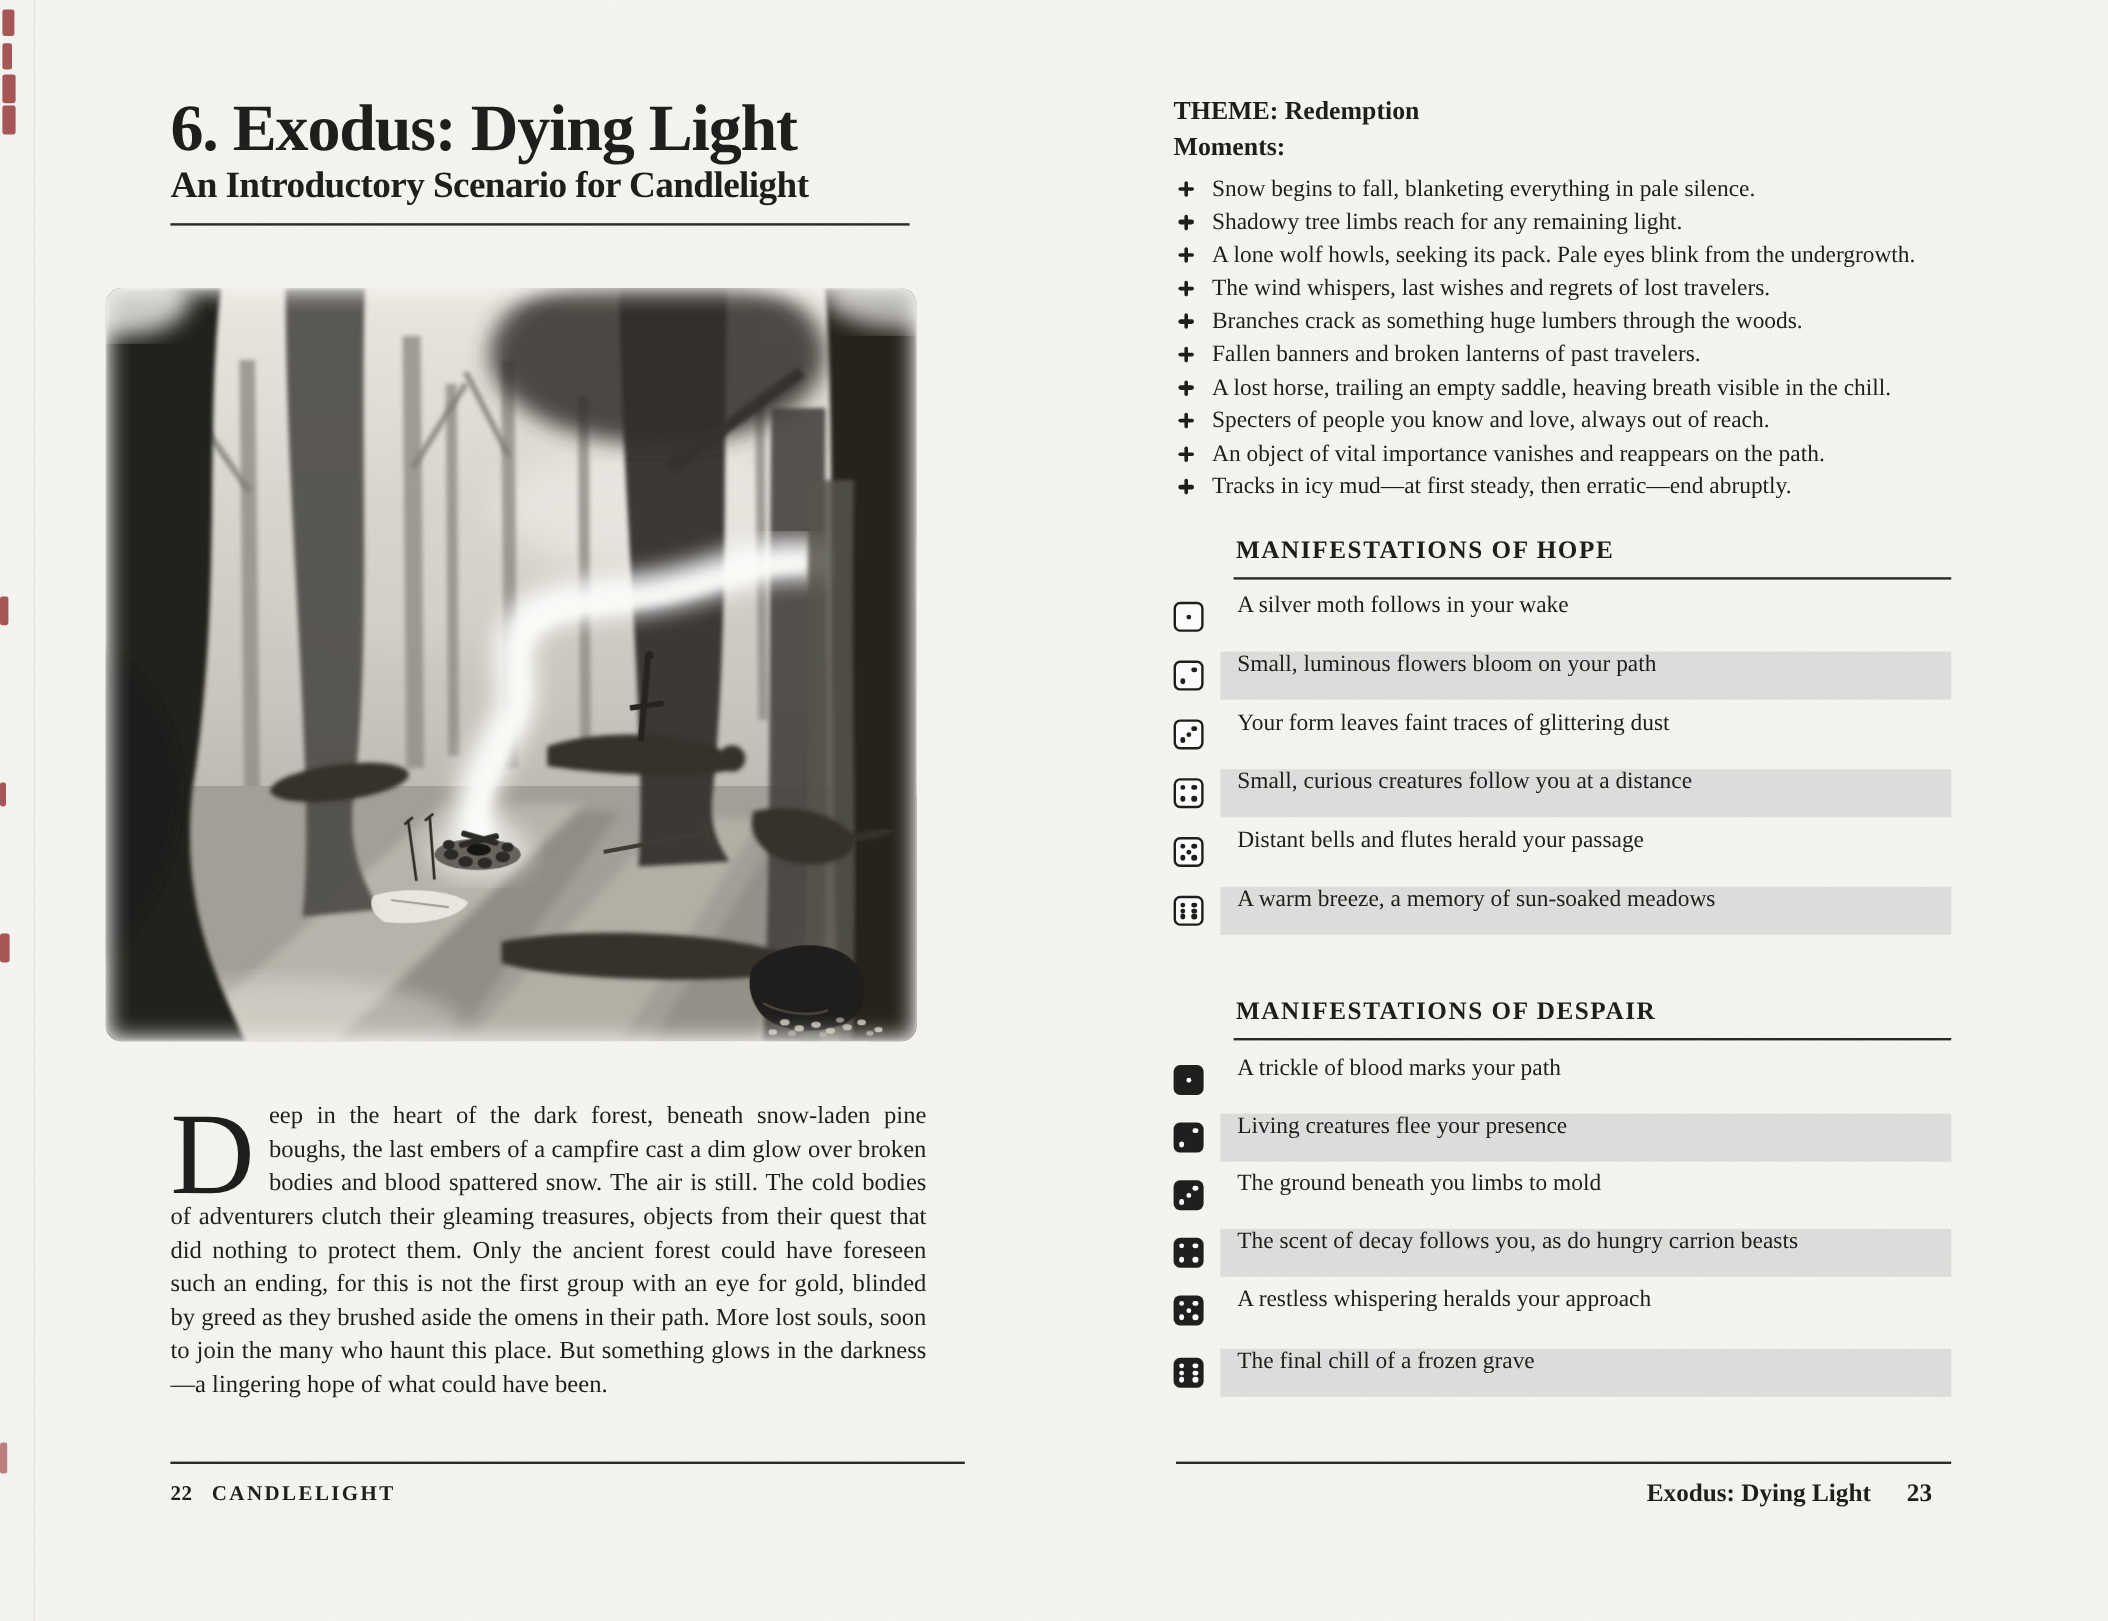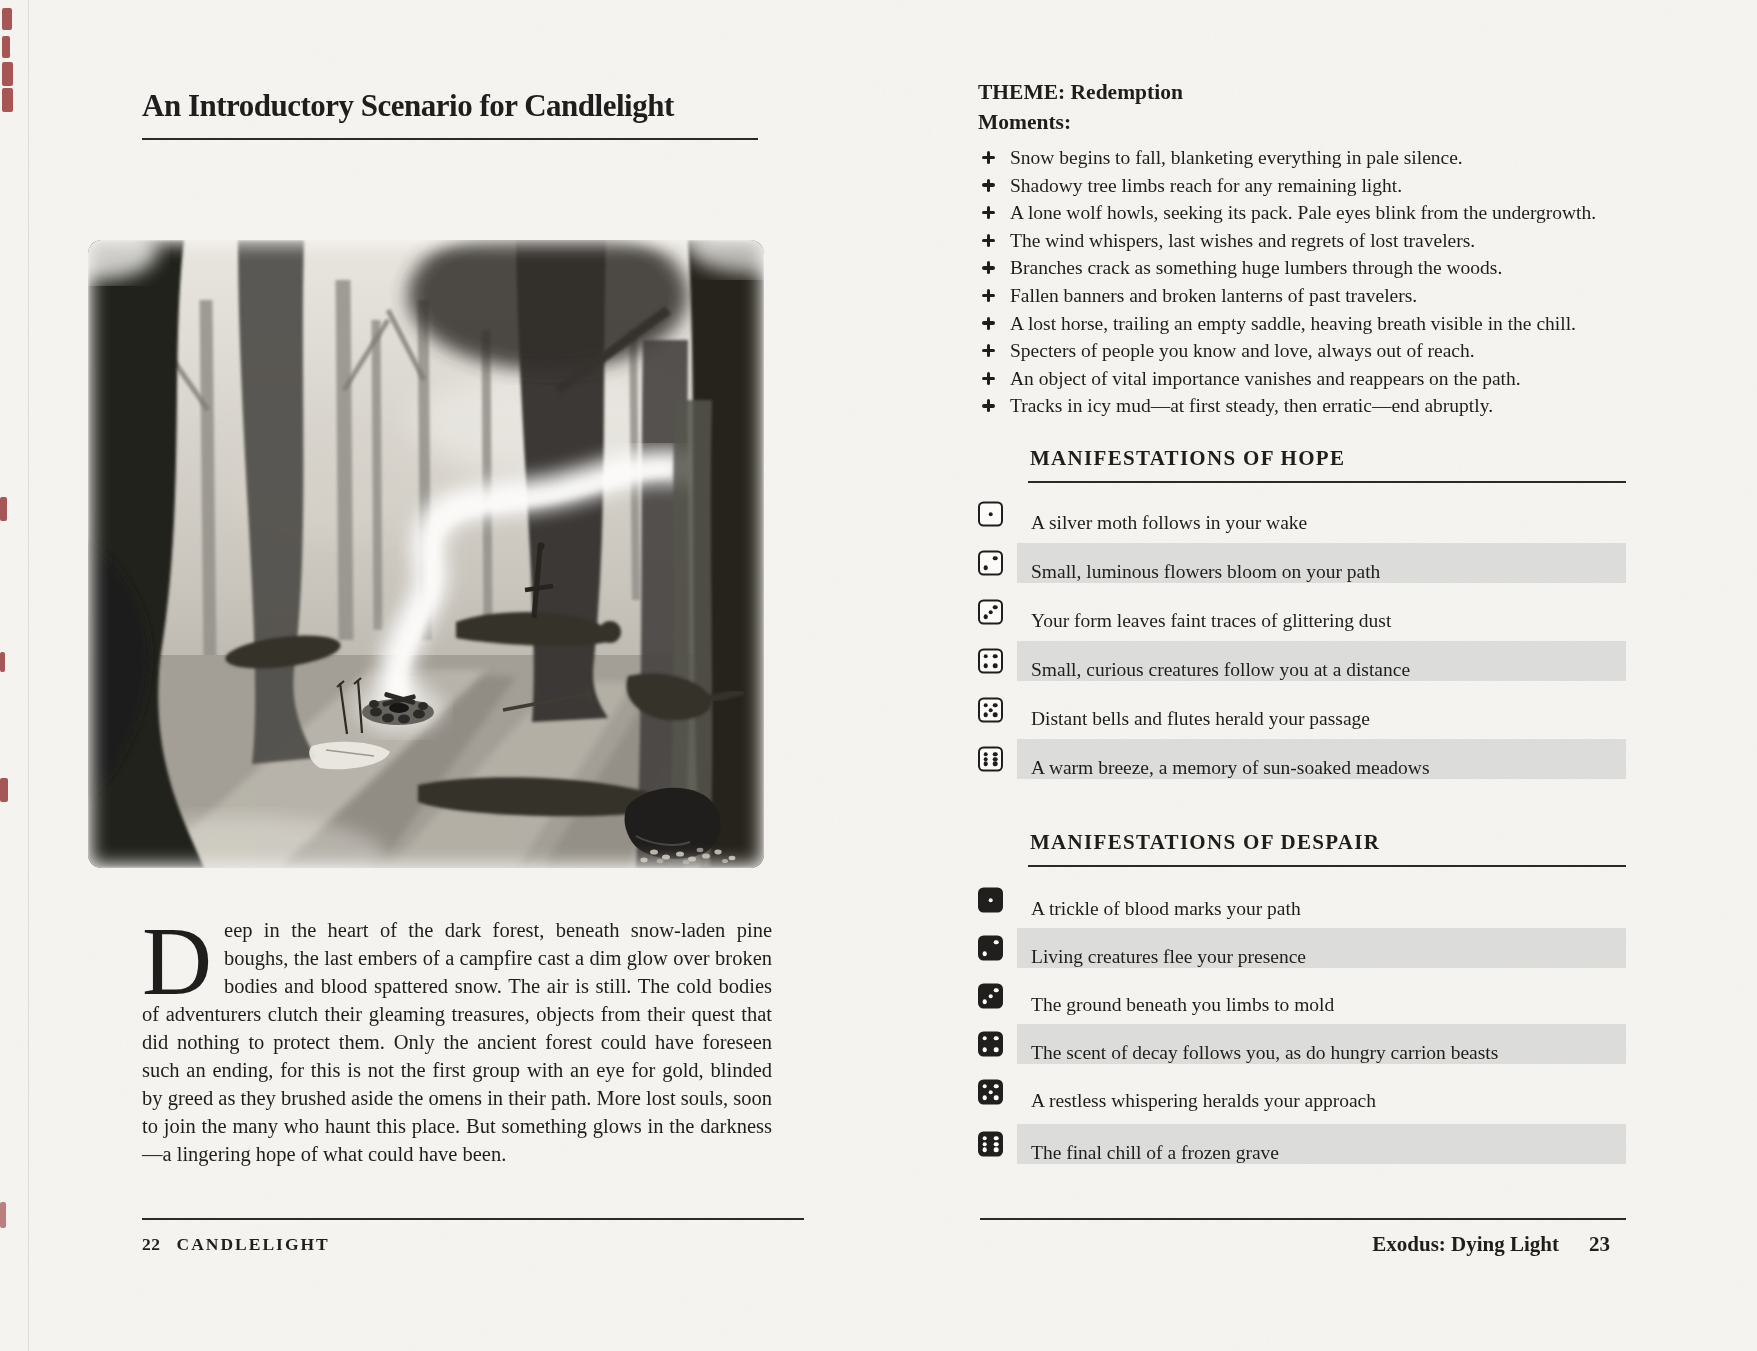--- a/index.html
+++ b/index.html
@@ -12,21 +12,21 @@
   .spread{position:relative;width:1757px;height:1351px;background:var(--paper);overflow:hidden;}
   .texture{position:absolute;inset:0;pointer-events:none;opacity:.5;}
   .page-edge-line{position:absolute;left:28px;top:0;width:1px;height:100%;background:#dedbd6;}
 
   
   .scan-mark{position:absolute;background:var(--scan_mark);opacity:.75;border-radius:2px;}
 
   
   .lp-title-block{position:absolute;left:142px;top:78px;width:632px;}
   .lp-title{font-size:55px;line-height:1.05;font-weight:bold;letter-spacing:-1px;}
-  .lp-subtitle{font-size:31px;font-weight:bold;margin-top:10px;letter-spacing:-.5px;}
+  .lp-subtitle{font-size:31px;font-weight:bold;margin-top:0;letter-spacing:-.5px;}
   .lp-title-rule{margin-top:14px;height:2px;background:#2b2a28;width:616px;}
 
   .illustration{position:absolute;left:88px;top:240px;width:676px;height:628px;border-radius:14px;overflow:hidden;}
   .illustration svg{display:block;width:100%;height:100%;}
 
   .lp-body{position:absolute;left:142px;top:916px;width:630px;font-size:20.5px;line-height:28px;text-align:justify;}
   .dropcap{float:left;font-size:97px;line-height:.78;padding:8px 12px 0 0;}
 
   .lp-footer-rule{position:absolute;left:142px;top:1218px;width:662px;height:2px;background:#2b2a28;}
   .lp-footer{position:absolute;left:142px;top:1234px;font-size:17.5px;font-weight:bold;letter-spacing:.5px;}
@@ -39,21 +39,21 @@
   .rp-moments{position:absolute;left:978px;top:144px;width:680px;list-style:none;}
   .rp-moments li{position:relative;padding-left:32px;font-size:19.5px;line-height:27.6px;white-space:nowrap;}
   .cross-bullet{position:absolute;left:4px;top:7px;width:13px;height:13px;display:inline-block;}
   .cross-bullet::before{content:"";position:absolute;left:5px;top:0;width:3.4px;height:13px;background:var(--ink);border-radius:2px;}
   .cross-bullet::after{content:"";position:absolute;left:0;top:4.8px;width:13px;height:3.4px;background:var(--ink);border-radius:2px;}
 
   .section-heading{position:absolute;left:1030px;font-size:21px;font-weight:bold;letter-spacing:1.3px;white-space:nowrap;}
   .section-rule{position:absolute;left:1028px;width:598px;height:1.6px;background:#2b2a28;}
 
   .mrow{position:absolute;left:978px;width:648px;height:40px;}
-  .mrow .band{position:absolute;left:39px;top:0;right:0;bottom:0;display:flex;align-items:flex-end;padding-left:14px;}
+  .mrow .band{position:absolute;left:39px;top:0;right:0;bottom:0;display:flex;align-items:flex-start;padding-left:14px;}
   .mrow.shaded .band{background:var(--row_shade);}
   .mrow .band span{font-size:19.5px;white-space:nowrap;}
   .die{position:absolute;left:0;top:50%;transform:translateY(-50%);width:25px;height:25px;border-radius:5.5px;}
   .die.hope{background:var(--die_white);border:2px solid var(--ink);}
   .die.despair{background:var(--die_black);}
   .pip{position:absolute;width:4.6px;height:4.6px;border-radius:50%;transform:translate(-50%,-50%);}
   .die.hope .pip{background:var(--ink);}
   .die.despair .pip{background:#ffffff;}
 
   .rp-footer-rule{position:absolute;left:980px;top:1218px;width:646px;height:2px;background:#2b2a28;}
@@ -78,20 +78,21 @@
   <div class="scan-mark" style="left:2px;top:8px;width:10px;height:22px;"></div>
   <div class="scan-mark" style="left:2px;top:36px;width:8px;height:22px;"></div>
   <div class="scan-mark" style="left:2px;top:62px;width:11px;height:24px;"></div>
   <div class="scan-mark" style="left:2px;top:88px;width:11px;height:24px;"></div>
   <div class="scan-mark" style="left:0;top:497px;width:7px;height:24px;"></div>
   <div class="scan-mark" style="left:0;top:652px;width:5px;height:20px;"></div>
   <div class="scan-mark" style="left:0;top:778px;width:8px;height:24px;"></div>
   <div class="scan-mark" style="left:0;top:1202px;width:6px;height:26px;opacity:.55;"></div>
 
   <div class="lp-title-block">
+    <div class="lp-title">6. Exodus: Dying Light</div>
     <div class="lp-subtitle">An Introductory Scenario for Candlelight</div>
     <div class="lp-title-rule"></div>
   </div>
 
   <div class="illustration">
     <svg viewBox="0 0 676 628" preserveAspectRatio="none">
       <defs>
         <linearGradient id="sky" x1="0" y1="0" x2="0" y2="1">
           <stop offset="0" stop-color="#e9e6e0"></stop>
           <stop offset="0.55" stop-color="#c9c5bd"></stop>

